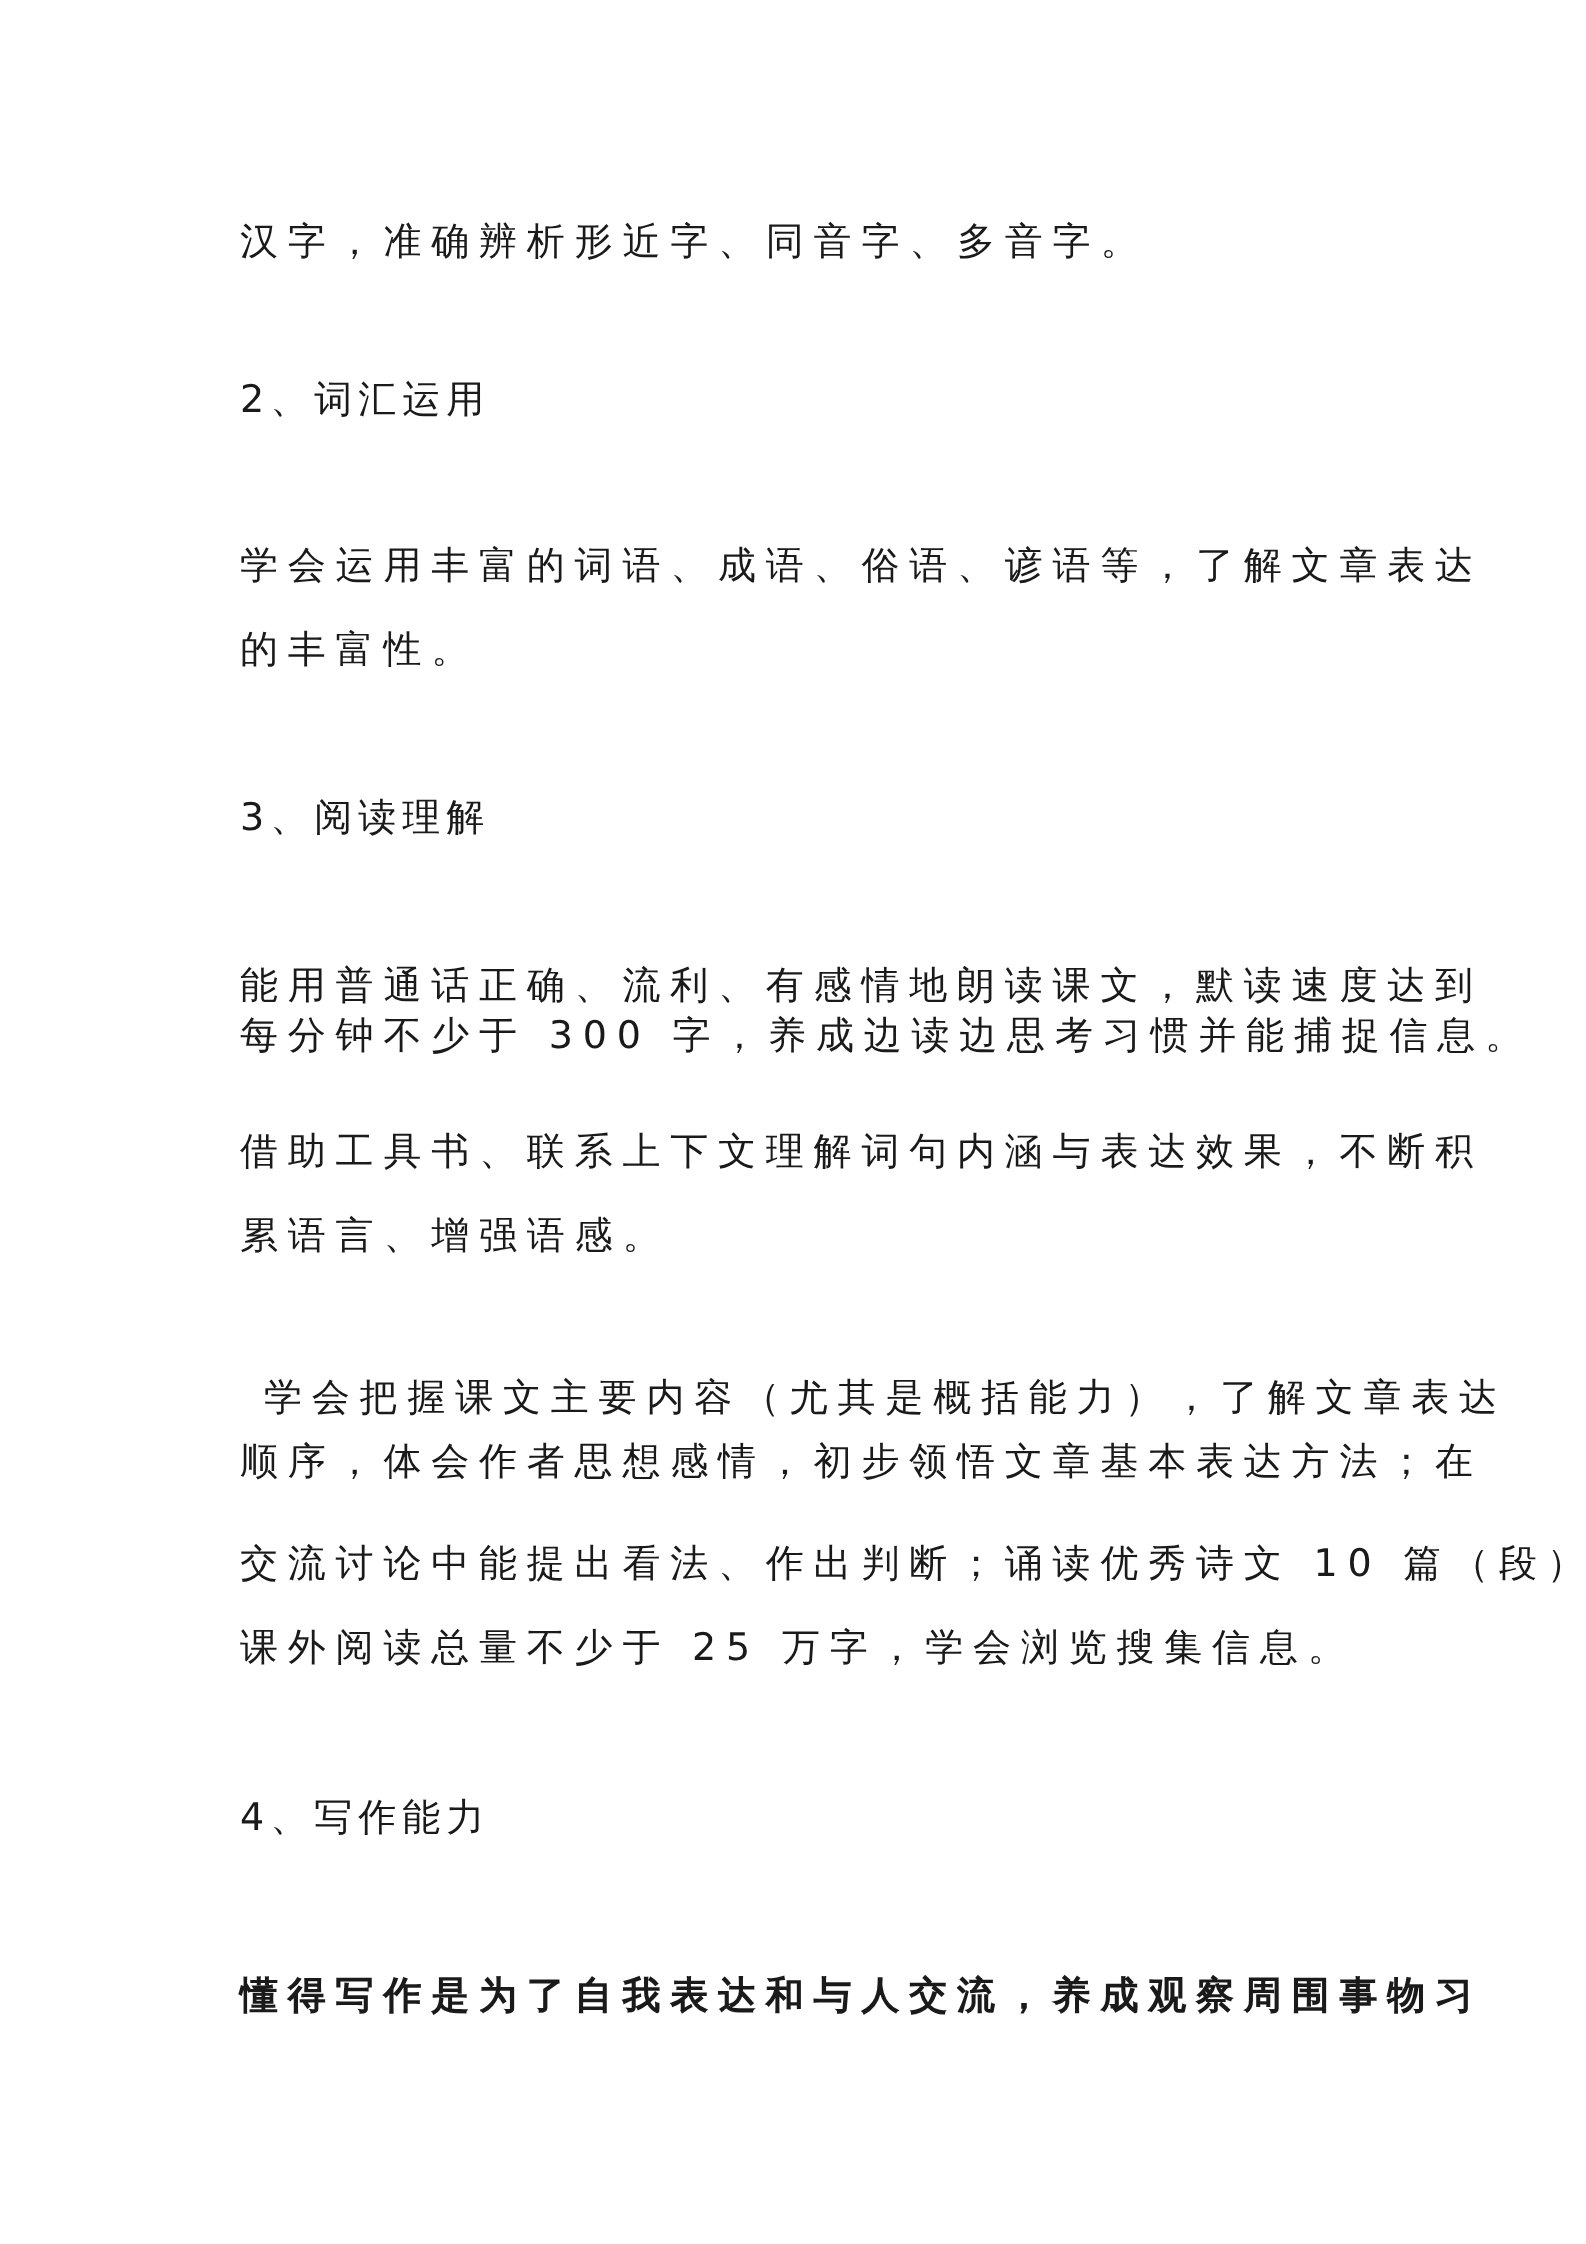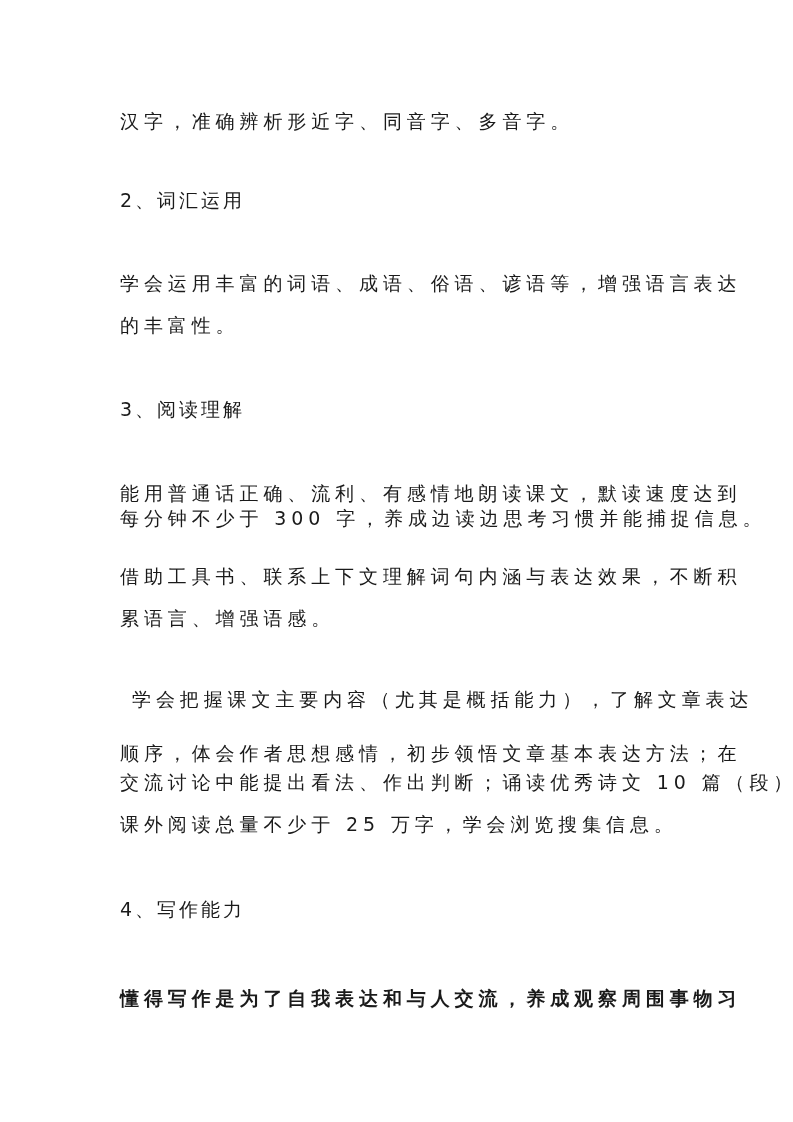--- a/index.html
+++ b/index.html
@@ -22,35 +22,35 @@
 
 <div class="page">
   <div id="content">
       <div class="block paragraph" style="top: 109px;">
         <div class="line" style="top: 0px; letter-spacing: 4.9px;">汉字，准确辨析形近字、同音字、多音字。</div>
       </div>
       <div class="block heading" style="top: 188px;">
         <div class="line" style="top: 0px; letter-spacing: 3px;">2、词汇运用</div>
       </div>
       <div class="block paragraph" style="top: 271px;">
-        <div class="line" style="top: 0px; letter-spacing: 4.9px;">学会运用丰富的词语、成语、俗语、谚语等，增强语言表达</div>
+        <div class="line" style="top: 0px; letter-spacing: 4.9px;">学会运用丰富的词语、成语、俗语、谚语等，了解文章表达</div>
         <div class="line" style="top: 41.5px; letter-spacing: 4.9px;">的丰富性。</div>
       </div>
       <div class="block heading" style="top: 397px;">
         <div class="line" style="top: 0px; letter-spacing: 3px;">3、阅读理解</div>
       </div>
       <div class="block paragraph" style="top: 481px;">
         <div class="line" style="top: 0px; letter-spacing: 4.9px;">能用普通话正确、流利、有感情地朗读课文，默读速度达到</div>
         <div class="line" style="top: 25px; letter-spacing: 4.9px;">每分钟不少于 300 字，养成边读边思考习惯并能捕捉信息。</div>
         <div class="line" style="top: 83px; letter-spacing: 4.9px;">借助工具书、联系上下文理解词句内涵与表达效果，不断积</div>
         <div class="line" style="top: 124.5px; letter-spacing: 4.9px;">累语言、增强语感。</div>
       </div>
       <div class="block paragraph" style="top: 687px;">
         <div class="line" style="top: 0px; letter-spacing: 4.9px; margin-left: 12px;">学会把握课文主要内容（尤其是概括能力），了解文章表达</div>
-        <div class="line" style="top: 54px; letter-spacing: 4.9px;">顺序，体会作者思想感情，初步领悟文章基本表达方法；在</div>
+        <div class="line" style="top: 32px; letter-spacing: 4.9px;">顺序，体会作者思想感情，初步领悟文章基本表达方法；在</div>
         <div class="line" style="top: 83px; letter-spacing: 4.9px;">交流讨论中能提出看法、作出判断；诵读优秀诗文 10 篇（段），</div>
         <div class="line" style="top: 124.5px; letter-spacing: 4.9px; text-align: center;">课外阅读总量不少于 25 万字，学会浏览搜集信息。</div>
       </div>
       <div class="block heading" style="top: 897px;">
         <div class="line" style="top: 0px; letter-spacing: 3px;">4、写作能力</div>
       </div>
       <div class="block paragraph" style="top: 982px;">
         <div class="line" style="top: 4px; letter-spacing: 4.9px; font-weight: bold;">懂得写作是为了自我表达和与人交流，养成观察周围事物习</div>
       </div>
     </div>

